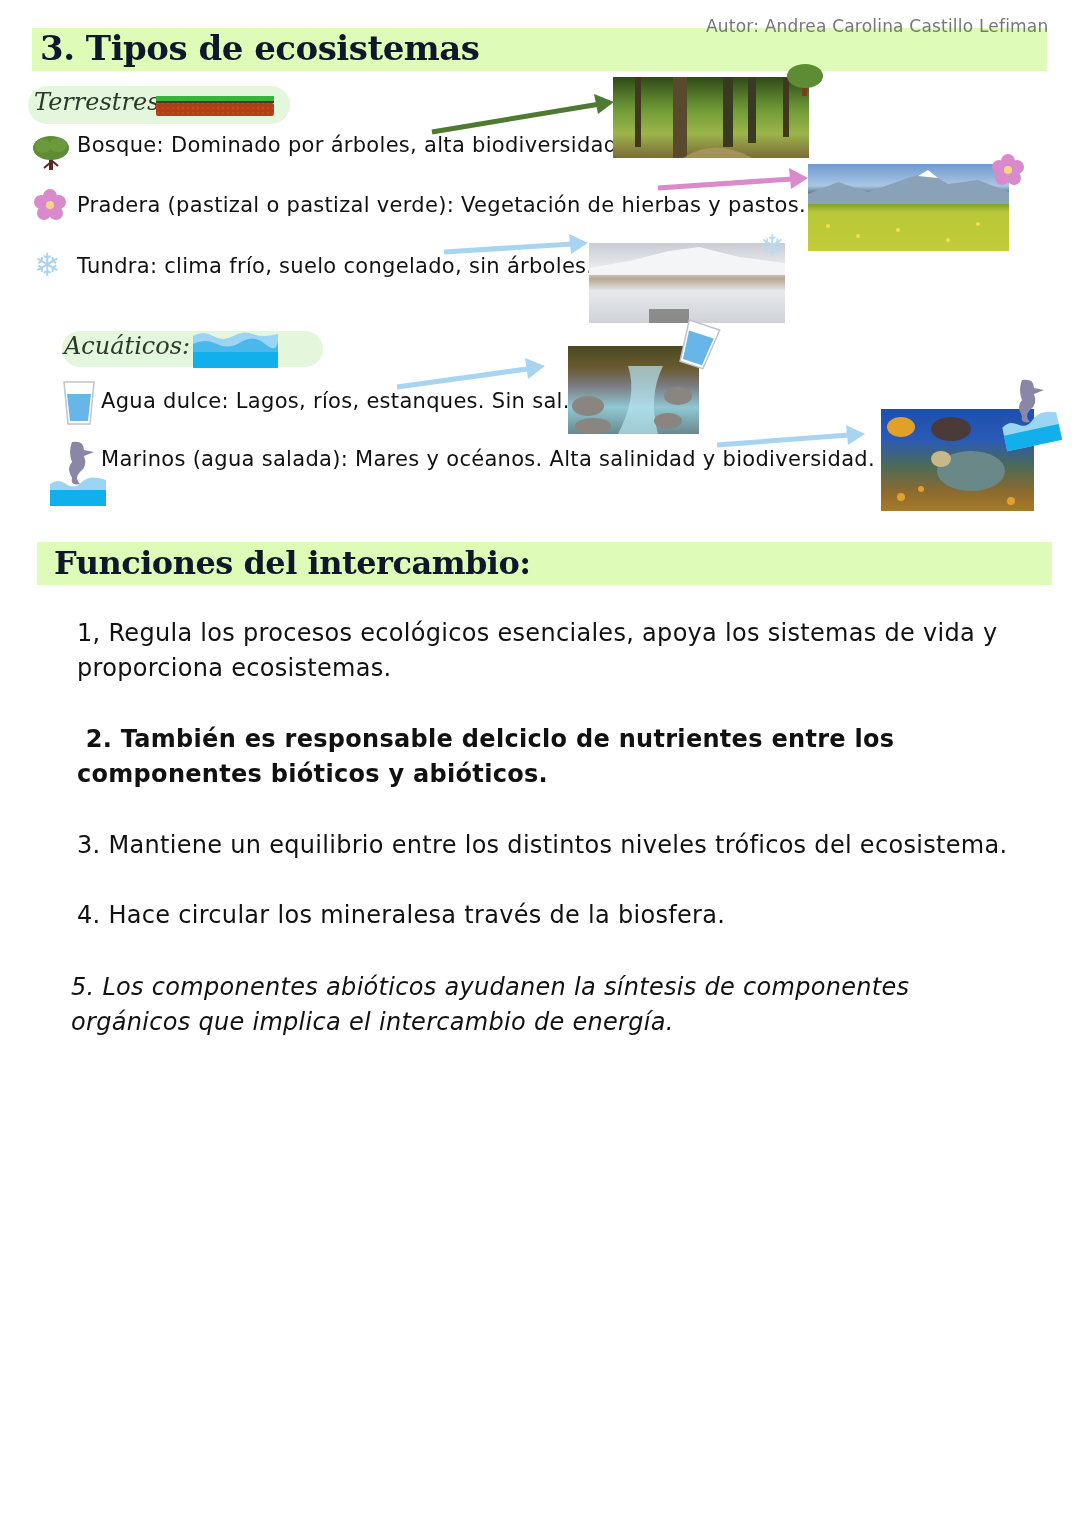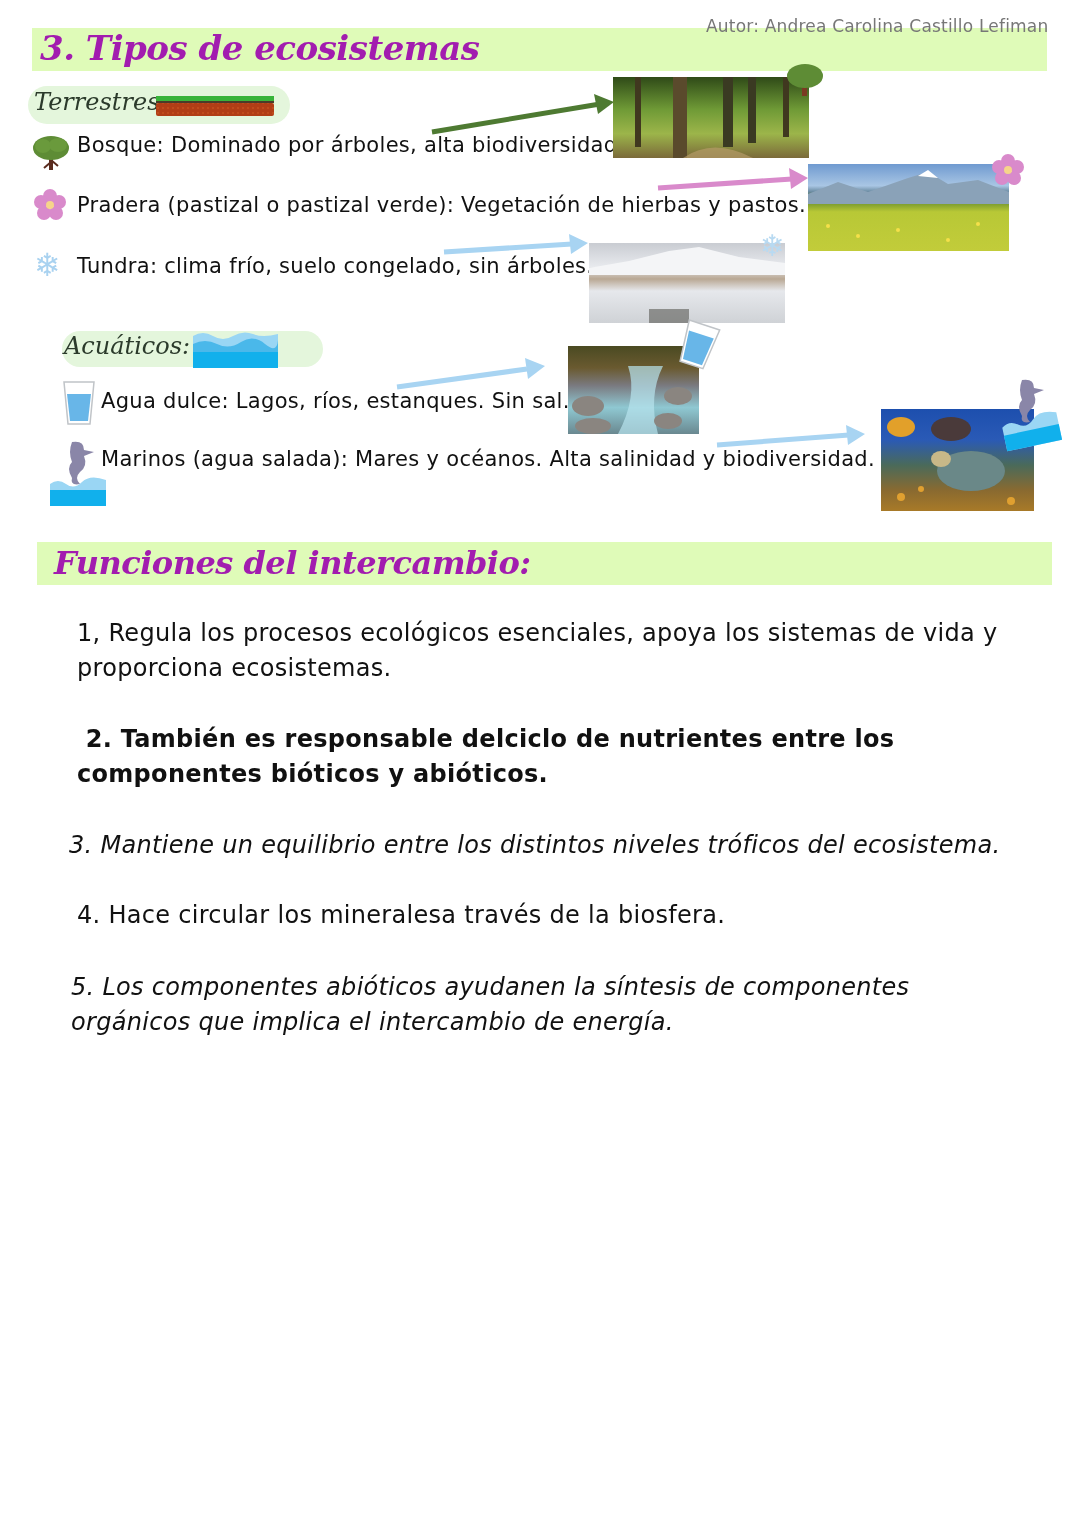--- a/index.html
+++ b/index.html
@@ -3,22 +3,22 @@
   <meta charset="utf-8">
   <style>
     html, body { margin: 0; padding: 0; background: #ffffff; }
     body {
       width: 1080px; height: 1527px; position: relative; overflow: hidden;
       font-family: "DejaVu Sans", sans-serif; color: #111111;
     }
     .abs { position: absolute; }
     .band { position: absolute; background: #dffbb8; }
     .title-script {
-      font-family: "DejaVu Serif", serif; font-style: italic; font-weight: bold;
-      color: #a21caf; letter-spacing: -0.5px;
+      font-family: "DejaVu Serif", serif; font-weight: bold;
+      color: #0f172a; letter-spacing: -0.5px;
     }
     .author { font-size: 17px; color: #777; letter-spacing: 0.2px; }
     .pill {
       position: absolute; background: #e4f6dc; border-radius: 22px;
     }
     .pill-label {
       font-family: "DejaVu Serif", serif; font-style: italic; color: #2b3a2b;
       font-size: 24px;
     }
     .line-text { font-size: 21px; color: #111; white-space: nowrap; letter-spacing: 0.3px; }
@@ -220,15 +220,15 @@
         <rect x="4" y="52" width="56" height="16" fill="#11b0ec"></rect>
       </g>
     </svg>
 </div>
 
 <div class="band" style="left:37px; top:542px; width:1015px; height:43px;"></div>
 <div class="abs title-script" style="left:54px; top:544px; font-size:32px;">Funciones del intercambio:</div>
 
 <div class="abs fn-text" style="left:77px; top:616px; width:930px;">1, Regula los procesos ecológicos esenciales, apoya los sistemas de vida y proporciona ecosistemas.</div>
 <div class="abs fn-text" style="left:77px; top:722px; width:930px; white-space:pre-wrap;font-weight:bold;"> 2. También es responsable delciclo de nutrientes entre los componentes bióticos y abióticos.</div>
-<div class="abs fn-text" style="left:69px; top:828px; width:980px; white-space:nowrap;font-style:italic;">3. Mantiene un equilibrio entre los distintos niveles tróficos del ecosistema.</div>
+<div class="abs fn-text" style="left:77px; top:828px; width:980px; white-space:nowrap;">3. Mantiene un equilibrio entre los distintos niveles tróficos del ecosistema.</div>
 <div class="abs fn-text" style="left:77px; top:898px; width:930px;">4. Hace circular los mineralesa través de la biosfera.</div>
 <div class="abs fn-text" style="left:71px; top:970px; width:870px;font-style:italic;">5. Los componentes abióticos ayudanen la síntesis de componentes orgánicos que implica el intercambio de energía.</div>
 
 </body></html>

